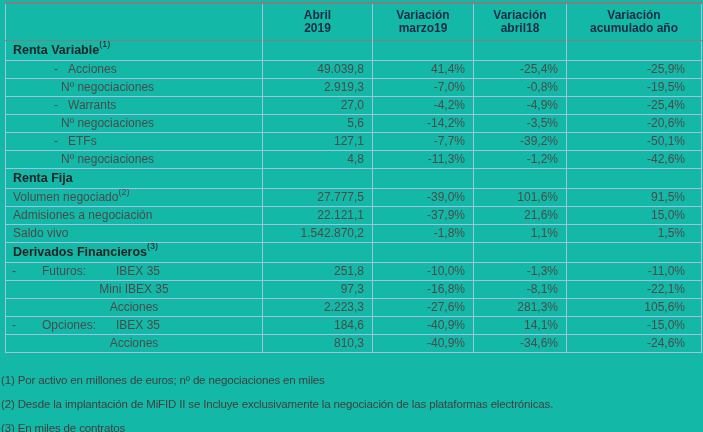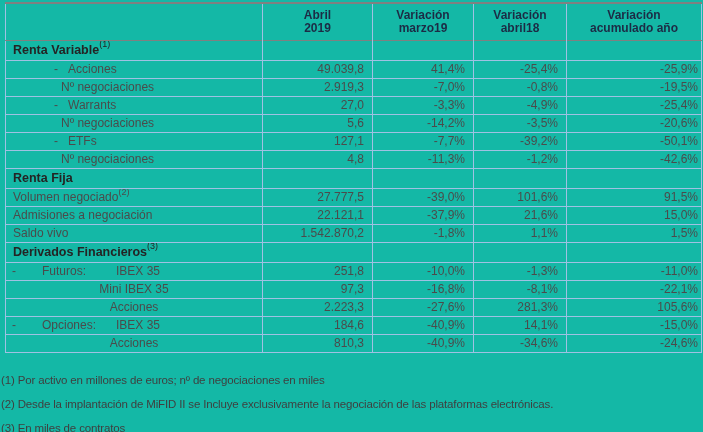--- a/index.html
+++ b/index.html
@@ -28,21 +28,21 @@
   }
   th:first-child,td:first-child{border-left:none;}
   thead tr{border-bottom:1.5px solid var(--grid-gray);}
   thead th{height:36px;vertical-align:middle;text-align:center;
     font-size:12px;font-weight:bold;color:var(--header-text);}
   thead th div{line-height:13px;}
   tbody tr{height:18px;border-bottom:1px solid var(--grid-blue);}
   tbody tr.r-section{height:20px;border-top:1.5px solid var(--grid-gray);}
   tbody td{font-size:12px;color:var(--body-text);vertical-align:middle;}
   td.c-val{text-align:right;padding-right:8px;}
-  td.c-val.last{padding-right:3px;}
+  td.c-val.last{padding-right:16px;}
   td.c-label sup{font-size:9px;font-weight:400;position:relative;top:-1px;line-height:0;}
   td.v-section{font-weight:bold;color:var(--section-text);font-size:12.5px;padding-left:7px;}
   td.v-plain{padding-left:7px;}
   td.v-rv-dash{padding-left:48px;}
   td.v-rv-dash .dash{display:inline-block;width:14px;}
   td.v-rv-sub{padding-left:55px;}
   td.v-deriv-group{padding-left:6px;}
   td.v-deriv-group .dash{display:inline-block;width:30px;}
   td.v-deriv-group .grp{display:inline-block;width:74px;}
   td.v-deriv-sub{text-align:center;}
@@ -103,21 +103,21 @@
         <tr class="r-rv-sub">
           <td class="c-label v-rv-sub"><span class="lbl">Nº negociaciones</span></td>
           <td class="c-val">2.919,3</td>
           <td class="c-val">-7,0%</td>
           <td class="c-val">-0,8%</td>
           <td class="c-val last">-19,5%</td>
         </tr>
         <tr class="r-rv-dash">
           <td class="c-label v-rv-dash"><span class="dash">-</span><span class="lbl">Warrants</span></td>
           <td class="c-val">27,0</td>
-          <td class="c-val">-3,3%</td>
+          <td class="c-val">-4,2%</td>
           <td class="c-val">-4,9%</td>
           <td class="c-val last">-25,4%</td>
         </tr>
         <tr class="r-rv-sub">
           <td class="c-label v-rv-sub"><span class="lbl">Nº negociaciones</span></td>
           <td class="c-val">5,6</td>
           <td class="c-val">-14,2%</td>
           <td class="c-val">-3,5%</td>
           <td class="c-val last">-20,6%</td>
         </tr>

